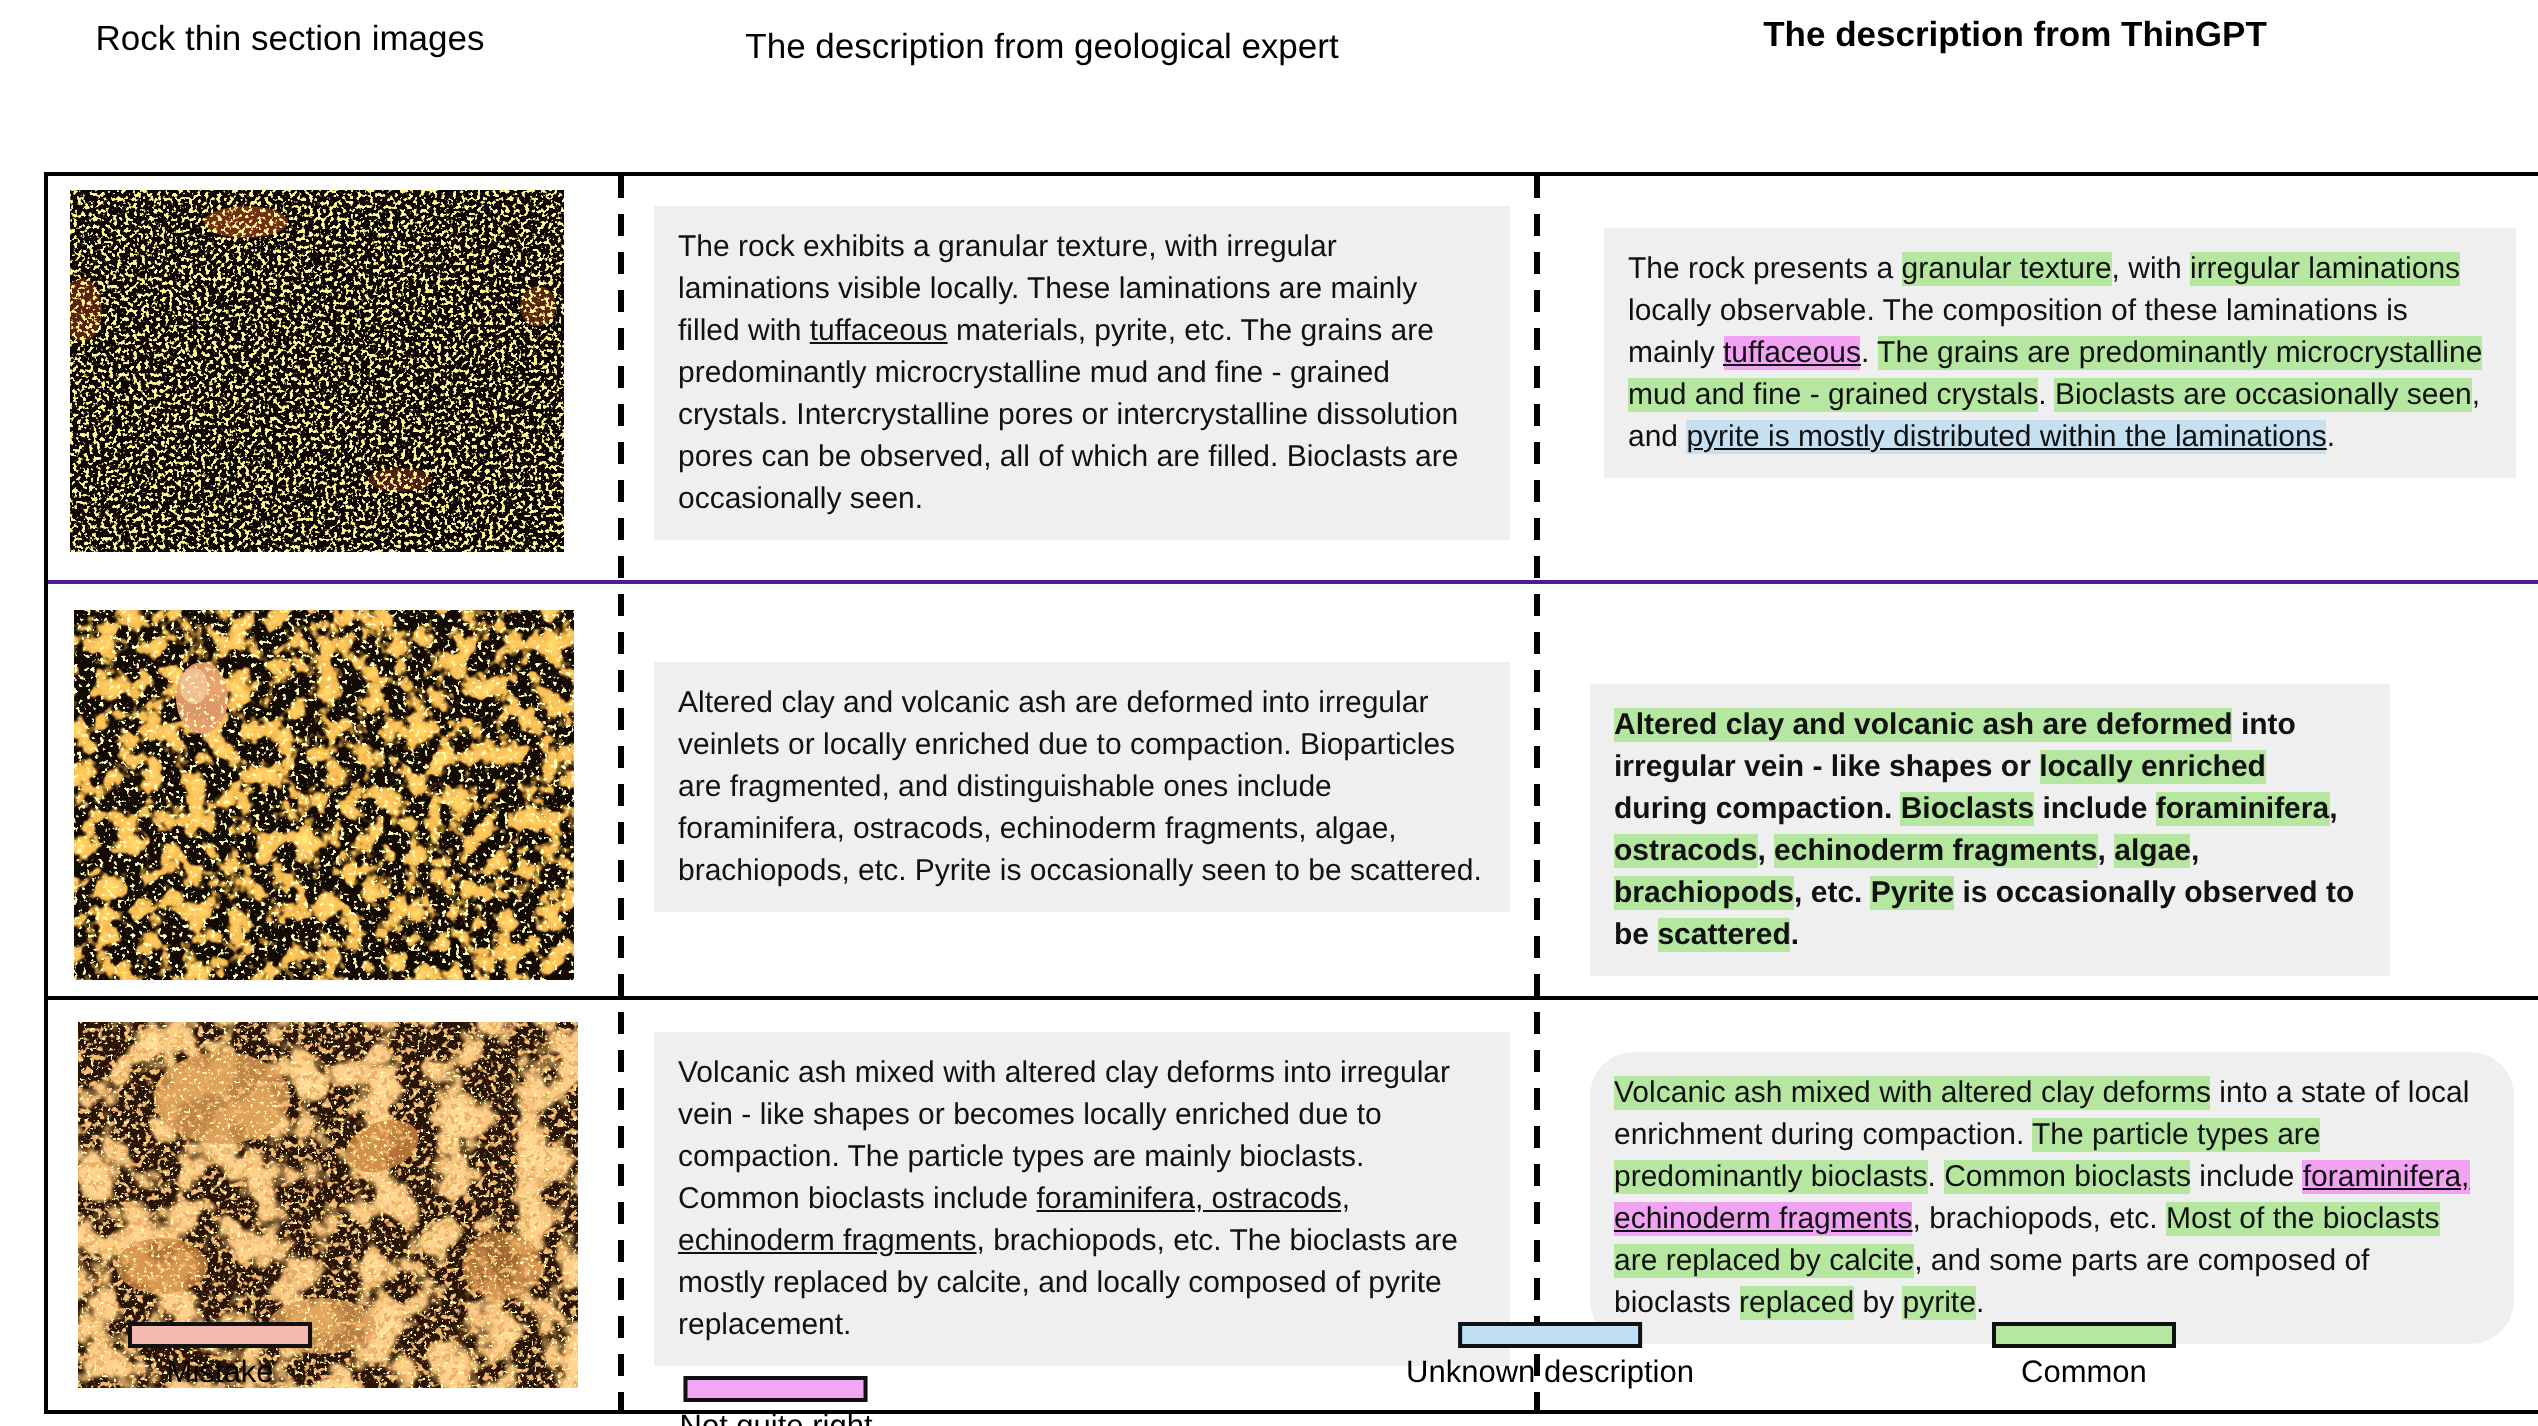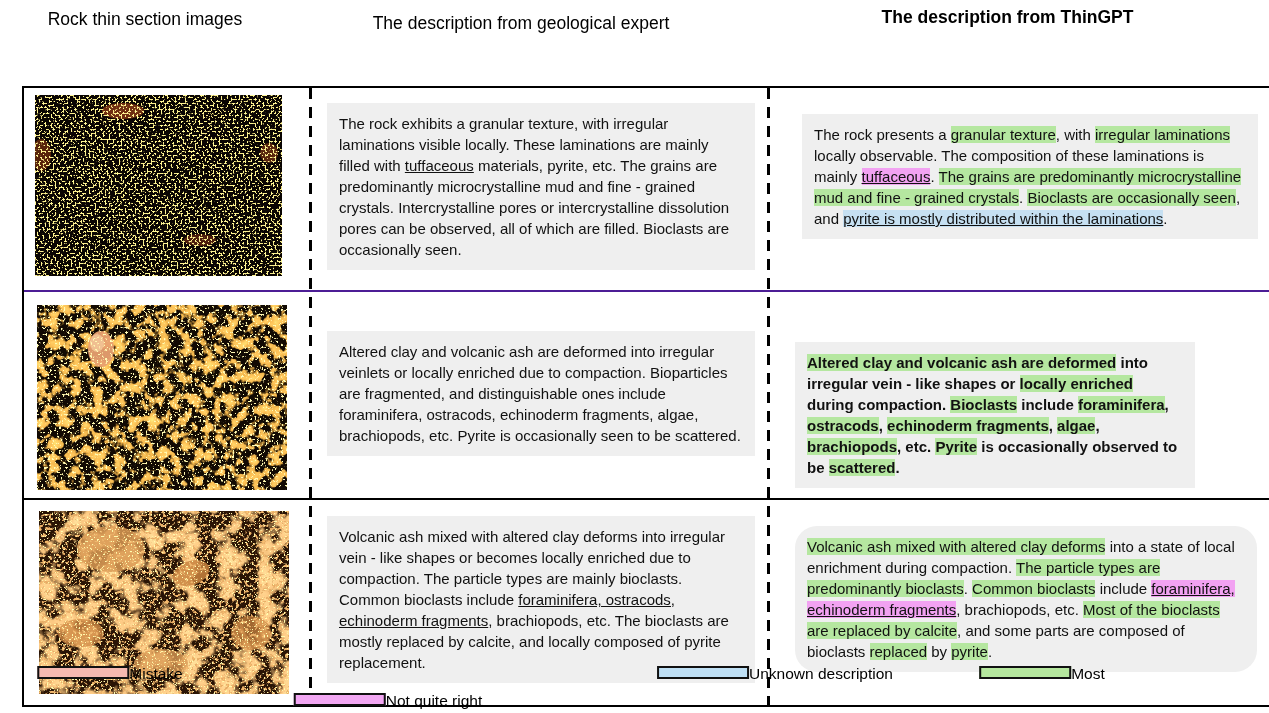--- a/index.html
+++ b/index.html
@@ -25,21 +25,21 @@
   .txtbox{position:absolute;background:#efefef;font-size:15px;line-height:21px;
           padding:10px 12px;box-sizing:border-box;}
   .e1{left:303px;top:15px;width:428px;}
   .g1{left:778px;top:26px;width:456px;}
   .e2{left:303px;top:39px;width:428px;}
   .g2{left:771px;top:50px;width:400px;font-weight:bold;}
   .e3{left:303px;top:16px;width:428px;}
   .g3{left:771px;top:26px;width:462px;border-radius:22px;}
   .ul{text-decoration:underline;}
   .legend{position:absolute;left:0;top:661px;width:1269px;height:50px;}
-  .legitem{position:absolute;display:flex;flex-direction:row;align-items:center;transform:translateX(-50%);}
+  .legitem{position:absolute;display:flex;flex-direction:column;align-items:center;transform:translateX(-50%);}
   .l1{left:110px;} .l2{left:388px;margin-top:27px;} .l3{left:775px;} .l4{left:1042px;}
   .swatch{width:92px;height:13px;border:2px solid #111;box-sizing:border-box;}
   .leglabel{margin-top:4px;font-size:15.5px;color:#000;}
 </style>
 </head>
 <body>
 
 <div class="canvas">
 
   <div class="colhead h2">The description from geological expert</div>
@@ -136,17 +136,17 @@
     <div class="legitem l2">
       <div class="swatch" style="background: rgb(242, 167, 243);"></div>
       <div class="leglabel">Not quite right</div>
     </div>
     <div class="legitem l3">
       <div class="swatch" style="background: rgb(190, 223, 244);"></div>
       <div class="leglabel">Unknown description</div>
     </div>
     <div class="legitem l4">
       <div class="swatch" style="background: rgb(181, 231, 158);"></div>
-      <div class="leglabel">Most</div>
+      <div class="leglabel">Common</div>
     </div>
   </div>
 
 </div>
 
 </body></html>

